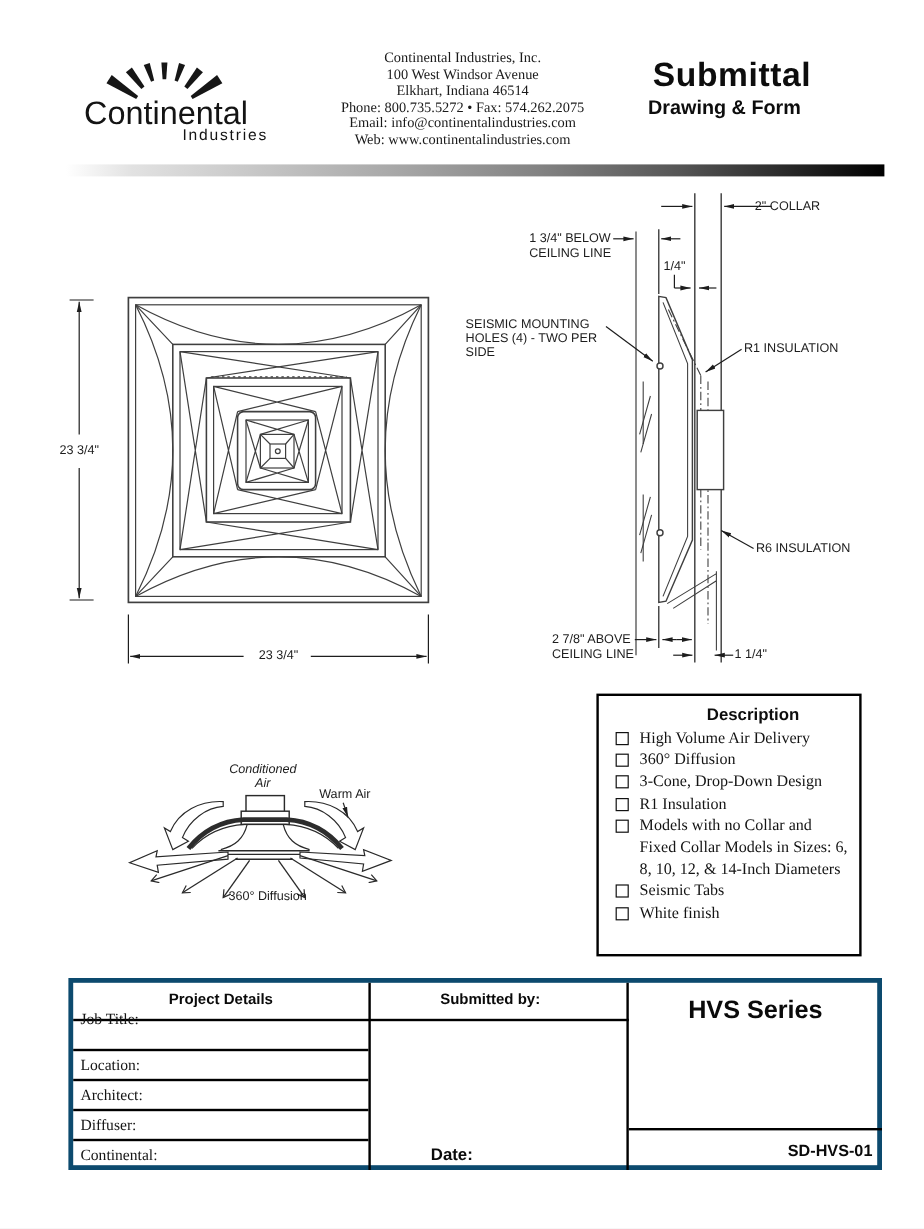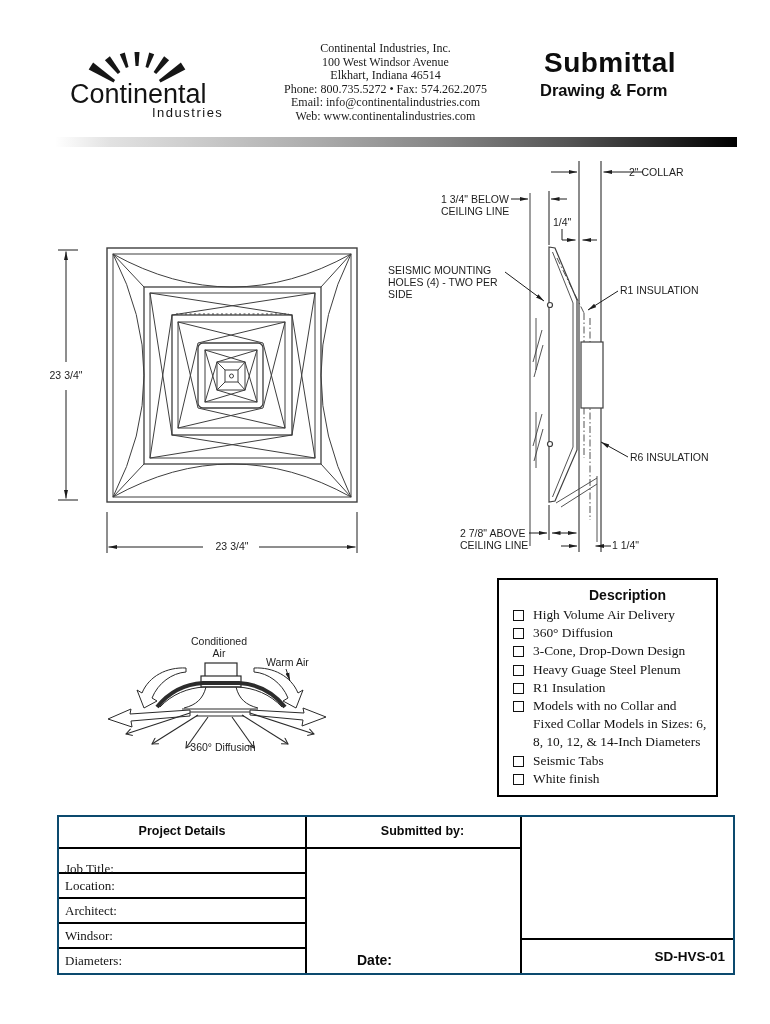--- a/index.html
+++ b/index.html
@@ -25,21 +25,21 @@
   
   .desc-box{position:absolute;left:497px;top:578px;width:221px;height:219px;
             border:2.5px solid #000;box-sizing:border-box;background:#fff;}
   .desc-title{margin-top:7px;text-align:center;font-weight:bold;font-size:14px;color:#0d0d0d;padding-left:40px;}
   .desc-list{margin-top:3px;padding:0 6px 0 12px;}
   .desc-item{display:flex;align-items:flex-start;font-family:"Liberation Serif",serif;
              font-size:13.4px;line-height:18.2px;color:#141414;}
   .chk{flex:0 0 auto;width:9px;height:9px;border:1.5px solid #111;margin:4px 9px 0 2px;background:#fff;}
   
   .form-table{position:absolute;left:57px;top:815px;width:678px;height:160px;
-              border:2px solid #0c4a6e;box-sizing:border-box;background:#fff;}
+              border:4px solid #0c4a6e;box-sizing:border-box;background:#fff;}
   .ft-line{position:absolute;background:#000;}
   .ft-head{position:absolute;font-weight:bold;font-size:12.5px;text-align:center;color:#0a0a0a;}
   .ft-field{position:absolute;left:6px;font-family:"Liberation Serif",serif;font-size:13px;color:#141414;}
   .ft-date{position:absolute;left:254px;top:135px;font-weight:bold;font-size:14px;color:#0a0a0a;margin-left:44px;}
   .ft-series{position:absolute;left:463px;width:211px;top:11px;text-align:center;
              font-weight:bold;font-size:21px;color:#0a0a0a;}
   .ft-series-sub{position:absolute;left:463px;width:211px;top:47px;text-align:center;
                  font-weight:bold;font-size:13.5px;color:#0a0a0a;}
   .ft-doc{position:absolute;left:463px;width:203px;top:132px;text-align:right;
           font-weight:bold;font-size:13.5px;color:#0a0a0a;}
@@ -190,45 +190,41 @@
         <line x1="208" y1="717" x2="186" y2="748" marker-end="url(#oh)"></line>
         <line x1="232" y1="717" x2="254" y2="748" marker-end="url(#oh)"></line>
         <line x1="242" y1="715" x2="288" y2="744" marker-end="url(#oh)"></line>
         <line x1="250" y1="713" x2="314" y2="734" marker-end="url(#oh)"></line>
       </g>
       <path d="M186,668 C167,667 149,676 142,693 L137,690 L144,708 L157,701 L152,698 C158,683 172,673 186,672 Z" fill="#ffffff" stroke="#2a2a2a" stroke-width="1"></path>
       <path d="M254,668 C273,667 291,676 298,693 L303,690 L296,708 L283,701 L288,698 C282,683 268,673 254,672 Z" fill="#ffffff" stroke="#2a2a2a" stroke-width="1"></path>
       <line x1="286" y1="669" x2="290" y2="681" stroke="#2a2a2a" stroke-width="1" marker-end="url(#ah)"></line>
     </g>
   </svg>
-  <div class="dl center" style="left:186px;top:635px;width:66px;">
+  <div class="dl center" style="left:186px;top:635px;width:66px;font-style:italic;">
     <div>Conditioned</div>
     <div>Air</div>
   </div>
   <div class="dl" style="left:266px;top:656px;">Warm Air</div>
   <div class="dl center" style="left:188px;top:741px;width:70px;">360° Diffusion</div>
 
   <div class="desc-box">
     <div class="desc-title">Description</div>
     <div class="desc-list">
       <div class="desc-item">
         <span class="chk"></span>
         <span>High Volume Air Delivery</span>
       </div>
       <div class="desc-item">
         <span class="chk"></span>
         <span>360° Diffusion</span>
       </div>
       <div class="desc-item">
         <span class="chk"></span>
         <span>3-Cone, Drop-Down Design</span>
-      </div>
-      <div class="desc-item">
-        <span class="chk"></span>
-        <span>Heavy Guage Steel Plenum</span>
       </div>
       <div class="desc-item">
         <span class="chk"></span>
         <span>R1 Insulation</span>
       </div>
       <div class="desc-item">
         <span class="chk"></span>
         <span>Models with no Collar and Fixed Collar Models in Sizes: 6, 8, 10, 12, &amp; 14-Inch Diameters</span>
       </div>
       <div class="desc-item">
@@ -250,25 +246,26 @@
     <div class="ft-line" style="left:0;top:30px;width:463px;height:2px;"></div>
 
     <div class="ft-line" style="left:0;top:55px;width:246px;height:1.5px;"></div>
     <div class="ft-line" style="left:0;top:80px;width:246px;height:1.5px;"></div>
     <div class="ft-line" style="left:0;top:105px;width:246px;height:1.5px;"></div>
     <div class="ft-line" style="left:0;top:130px;width:246px;height:1.5px;"></div>
 
     <div class="ft-line" style="left:463px;top:121px;width:211px;height:2px;"></div>
 
     <div class="ft-head" style="left:0;top:7px;width:246px;">Project Details</div>
-    <div class="ft-head" style="left:248px;top:7px;width:231px;">Submitted by:</div>
-
-    <div class="ft-field" style="top:44px;">Job Title:</div>
+    <div class="ft-head" style="left:232px;top:7px;width:231px;">Submitted by:</div>
+
+    <div class="ft-field" style="top:22px;">Job Title:</div>
     <div class="ft-field" style="top:61px;">Location:</div>
     <div class="ft-field" style="top:86px;">Architect:</div>
-    <div class="ft-field" style="top:111px;">Windsor:</div>
-    <div class="ft-field" style="top:136px;">Diameters:</div>
+    <div class="ft-field" style="top:111px;">Diffuser:</div>
+    <div class="ft-field" style="top:136px;">Continental:</div>
 
     <div class="ft-date">Date:</div>
+    <div class="ft-series">HVS Series</div>
     <div class="ft-doc">SD-HVS-01</div>
   </div>
 
 </div>
 
 </body></html>

